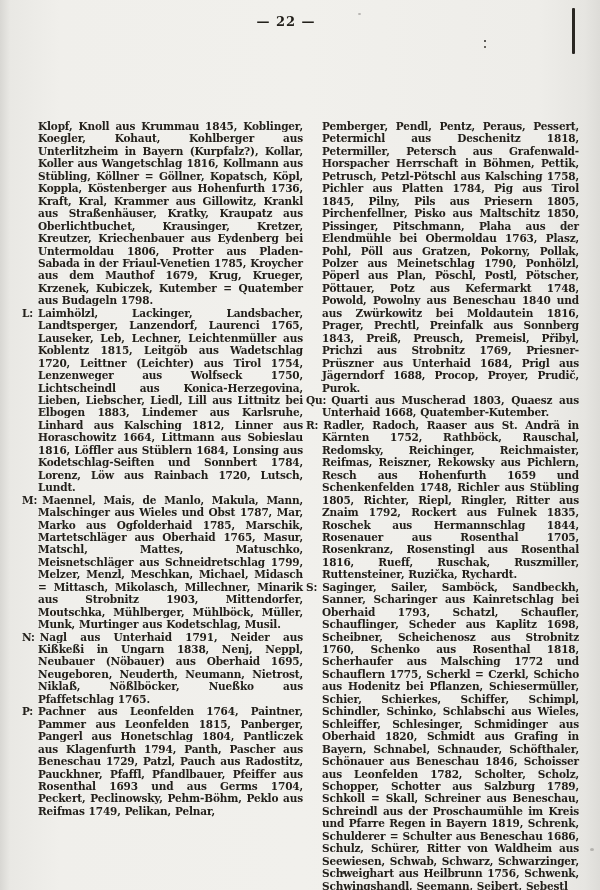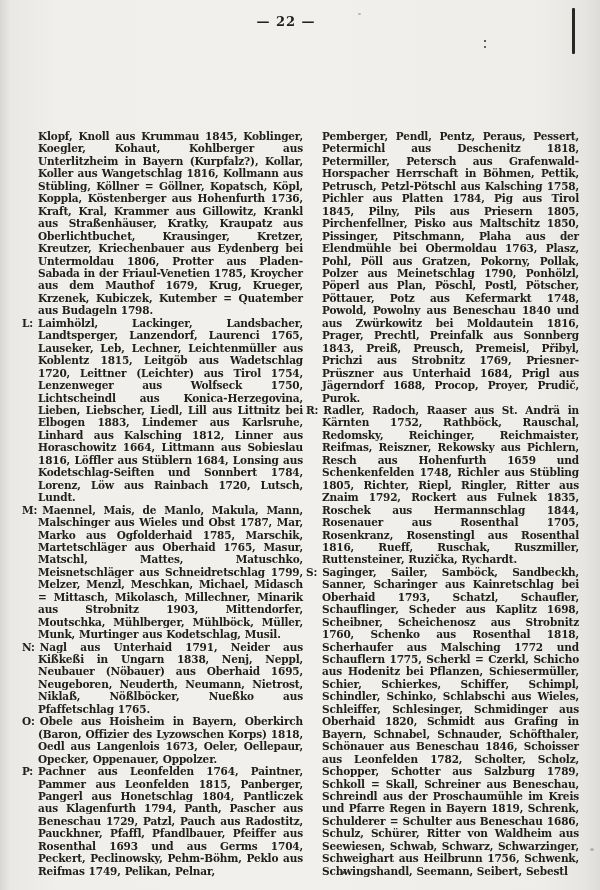--- a/index.html
+++ b/index.html
@@ -8,21 +8,21 @@
     font-family:"DejaVu Serif","Liberation Serif",serif;
     background:linear-gradient(90deg,#d8d7d3 0px,#e9e8e4 10px,#f0efeb 60px,#f1f0ec 300px,#eeede9 540px,#e6e5e1 585px,#dddcd8 600px);
   }
   .page{position:absolute;inset:0;}
   .page-number{
     position:absolute;top:14px;left:286px;transform:translateX(-50%);
     font-size:13px;font-weight:bold;color:#23201b;letter-spacing:1px;
     white-space:nowrap;
   }
   .col{
-    position:absolute;top:130px;
+    position:absolute;top:120px;
     font-size:10.5px;line-height:12.45px;font-weight:bold;color:#23201b;
     text-align:justify;letter-spacing:-0.15px;word-spacing:0.4px;
   }
   .col-left{left:22px;width:281px;}
   .col-right{left:306px;width:273px;}
   p.entry{margin:0;text-indent:-16px;padding-left:16px;}
   p.entry.cont{text-indent:0;}
   .marker{font-weight:bold;margin-right:5px;}
   
   .artifact{position:absolute;background:#2a2723;}
@@ -37,26 +37,26 @@
 
 <div class="page">
 
   <div class="page-number">— 22 —</div>
 
   <div class="col col-left">
       <p class="entry cont"><span>Klopf, Knoll aus Krummau 1845, Koblinger, Koegler, Kohaut, Kohlberger aus Unterlitzheim in Bayern (Kurpfalz?), Kollar, Koller aus Wangetschlag 1816, Kollmann aus Stübling, Köllner = Göllner, Kopatsch, Köpl, Koppla, Köstenberger aus Hohenfurth 1736, Kraft, Kral, Krammer aus Gillowitz, Krankl aus Straßenhäuser, Kratky, Kraupatz aus Oberlichtbuchet, Krausinger, Kretzer, Kreutzer, Kriechenbauer aus Eydenberg bei Untermoldau 1806, Protter aus Pladen-Sabada in der Friaul-Venetien 1785, Kroycher aus dem Mauthof 1679, Krug, Krueger, Krzenek, Kubiczek, Kutember = Quatember aus Budageln 1798.</span></p>
       <p class="entry"><span class="marker">L:</span><span>Laimhölzl, Lackinger, Landsbacher, Landtsperger, Lanzendorf, Laurenci 1765, Lauseker, Leb, Lechner, Leichtenmüller aus Koblentz 1815, Leitgöb aus Wadetschlag 1720, Leittner (Leichter) aus Tirol 1754, Lenzenweger aus Wolfseck 1750, Lichtscheindl aus Konica-Herzegovina, Lieben, Liebscher, Liedl, Lill aus Littnitz bei Elbogen 1883, Lindemer aus Karlsruhe, Linhard aus Kalsching 1812, Linner aus Horaschowitz 1664, Littmann aus Sobieslau 1816, Löffler aus Stüblern 1684, Lonsing aus Kodetschlag-Seiften und Sonnbert 1784, Lorenz, Löw aus Rainbach 1720, Lutsch, Lundt.</span></p>
       <p class="entry"><span class="marker">M:</span><span>Maennel, Mais, de Manlo, Makula, Mann, Malschinger aus Wieles und Obst 1787, Mar, Marko aus Ogfolderhaid 1785, Marschik, Martetschläger aus Oberhaid 1765, Masur, Matschl, Mattes, Matuschko, Meisnetschläger aus Schneidretschlag 1799, Melzer, Menzl, Meschkan, Michael, Midasch = Mittasch, Mikolasch, Millechner, Minarik aus Strobnitz 1903, Mittendorfer, Moutschka, Mühlberger, Mühlböck, Müller, Munk, Murtinger aus Kodetschlag, Musil.</span></p>
       <p class="entry"><span class="marker">N:</span><span>Nagl aus Unterhaid 1791, Neider aus Kißkeßi in Ungarn 1838, Nenj, Neppl, Neubauer (Nöbauer) aus Oberhaid 1695, Neugeboren, Neuderth, Neumann, Nietrost, Niklaß, Nößlböcker, Nueßko aus Pfaffetschlag 1765.</span></p>
-      <p class="entry"><span class="marker">O:</span><span>Obele aus Hoisheim in Bayern, Oberkirch (Baron, Offizier des Lyzowschen Korps) 1818, Oedl aus Langenlois 1673, Oeler, Oellepaur, Opecker, Oppenauer, Oppolzer.</span></p>
       <p class="entry"><span class="marker">P:</span><span>Pachner aus Leonfelden 1764, Paintner, Pammer aus Leonfelden 1815, Panberger, Pangerl aus Honetschlag 1804, Pantliczek aus Klagenfurth 1794, Panth, Pascher aus Beneschau 1729, Patzl, Pauch aus Radostitz, Pauckhner, Pfaffl, Pfandlbauer, Pfeiffer aus Rosenthal 1693 und aus Germs 1704, Peckert, Peclinowsky, Pehm-Böhm, Peklo aus Reifmas 1749, Pelikan, Pelnar,</span></p>
     </div>
 
   <div class="col col-right">
       <p class="entry cont"><span>Pemberger, Pendl, Pentz, Peraus, Pessert, Petermichl aus Deschenitz 1818, Petermiller, Petersch aus Grafenwald-Horspacher Herrschaft in Böhmen, Pettik, Petrusch, Petzl-Pötschl aus Kalsching 1758, Pichler aus Platten 1784, Pig aus Tirol 1845, Pilny, Pils aus Priesern 1805, Pirchenfellner, Pisko aus Maltschitz 1850, Pissinger, Pitschmann, Plaha aus der Elendmühle bei Obermoldau 1763, Plasz, Pohl, Pöll aus Gratzen, Pokorny, Pollak, Polzer aus Meinetschlag 1790, Ponhölzl, Pöperl aus Plan, Pöschl, Postl, Pötscher, Pöttauer, Potz aus Kefermarkt 1748, Powold, Powolny aus Beneschau 1840 und aus Zwürkowitz bei Moldautein 1816, Prager, Prechtl, Preinfalk aus Sonnberg 1843, Preiß, Preusch, Premeisl, Přibyl, Prichzi aus Strobnitz 1769, Priesner-Prüszner aus Unterhaid 1684, Prigl aus Jägerndorf 1688, Procop, Proyer, Prudič, Purok.</span></p>
+      <p class="entry"><span class="marker">Qu:</span><span>Quarti aus Muscherad 1803, Quaesz aus Unterhaid 1668, Quatember-Kutember.</span></p>
       <p class="entry"><span class="marker">R:</span><span>Radler, Radoch, Raaser aus St. Andrä in Kärnten 1752, Rathböck, Rauschal, Redomsky, Reichinger, Reichmaister, Reifmas, Reiszner, Rekowsky aus Pichlern, Resch aus Hohenfurth 1659 und Schenkenfelden 1748, Richler aus Stübling 1805, Richter, Riepl, Ringler, Ritter aus Znaim 1792, Rockert aus Fulnek 1835, Roschek aus Hermannschlag 1844, Rosenauer aus Rosenthal 1705, Rosenkranz, Rosenstingl aus Rosenthal 1816, Rueff, Ruschak, Ruszmiller, Ruttensteiner, Ruzička, Rychardt.</span></p>
       <p class="entry"><span class="marker">S:</span><span>Saginger, Sailer, Samböck, Sandbeckh, Sanner, Scharinger aus Kainretschlag bei Oberhaid 1793, Schatzl, Schaufler, Schauflinger, Scheder aus Kaplitz 1698, Scheibner, Scheichenosz aus Strobnitz 1760, Schenko aus Rosenthal 1818, Scherhaufer aus Malsching 1772 und Schauflern 1775, Scherkl = Czerkl, Schicho aus Hodenitz bei Pflanzen, Schiesermüller, Schier, Schierkes, Schiffer, Schimpl, Schindler, Schinko, Schlabschi aus Wieles, Schleiffer, Schlesinger, Schmidinger aus Oberhaid 1820, Schmidt aus Grafing in Bayern, Schnabel, Schnauder, Schöfthaler, Schönauer aus Beneschau 1846, Schoisser aus Leonfelden 1782, Scholter, Scholz, Schopper, Schotter aus Salzburg 1789, Schkoll = Skall, Schreiner aus Beneschau, Schreindl aus der Proschaumühle im Kreis und Pfarre Regen in Bayern 1819, Schrenk, Schulderer = Schulter aus Beneschau 1686, Schulz, Schürer, Ritter von Waldheim aus Seewiesen, Schwab, Schwarz, Schwarzinger, Schweighart aus Heilbrunn 1756, Schwenk, Schwingshandl, Seemann, Seibert, Sebestl</span></p>
     </div>
 
   <div class="artifact edge-line"></div>
   <div class="artifact speck-colon"></div>
   <div class="artifact speck-dot"></div>
   <div class="artifact smudge"></div>
   <div class="artifact speck-top"></div>
 

